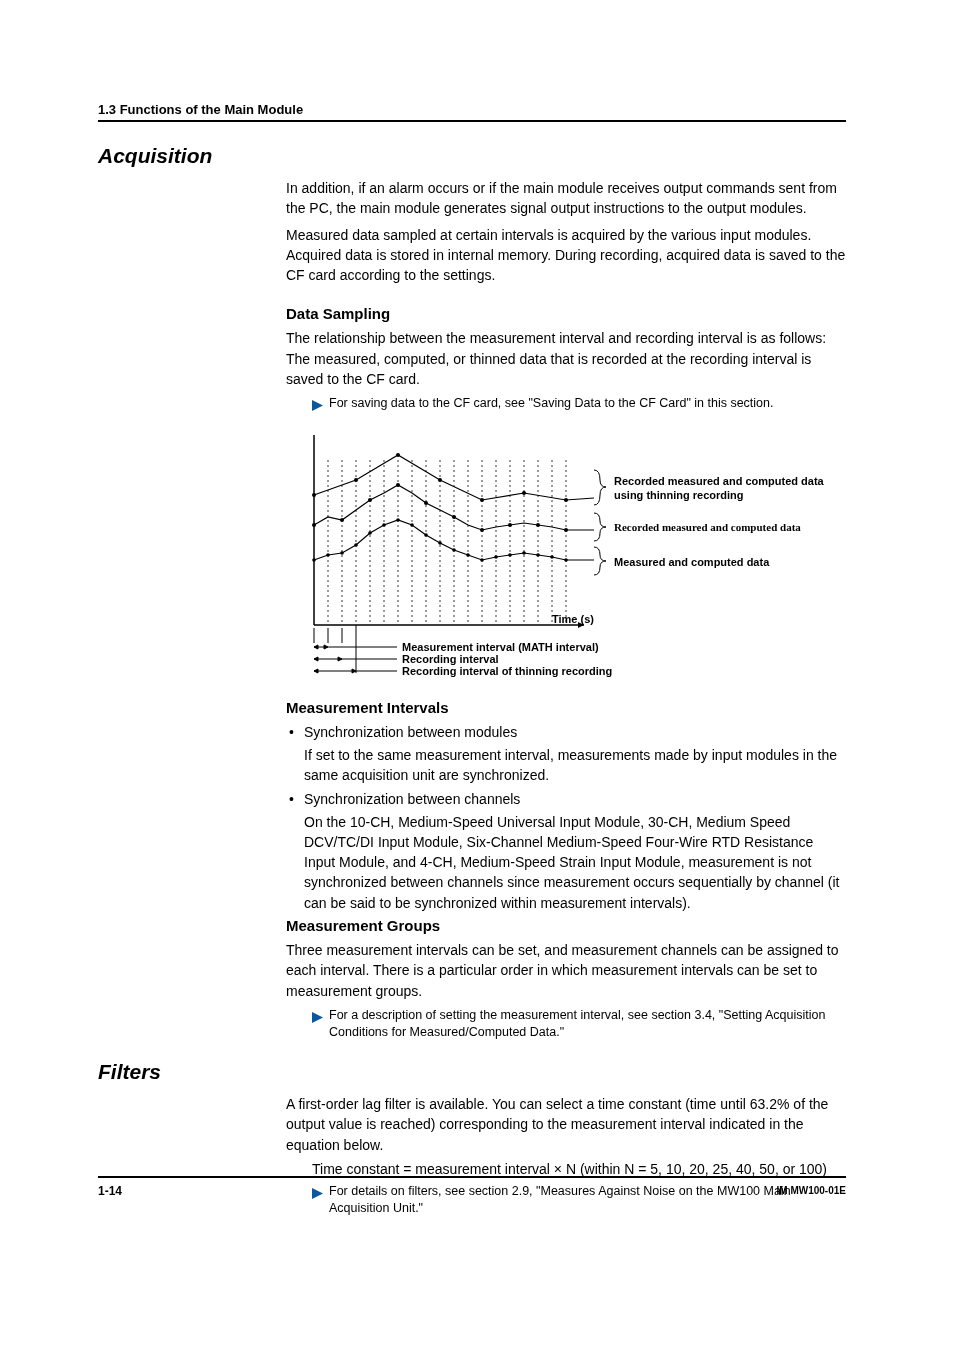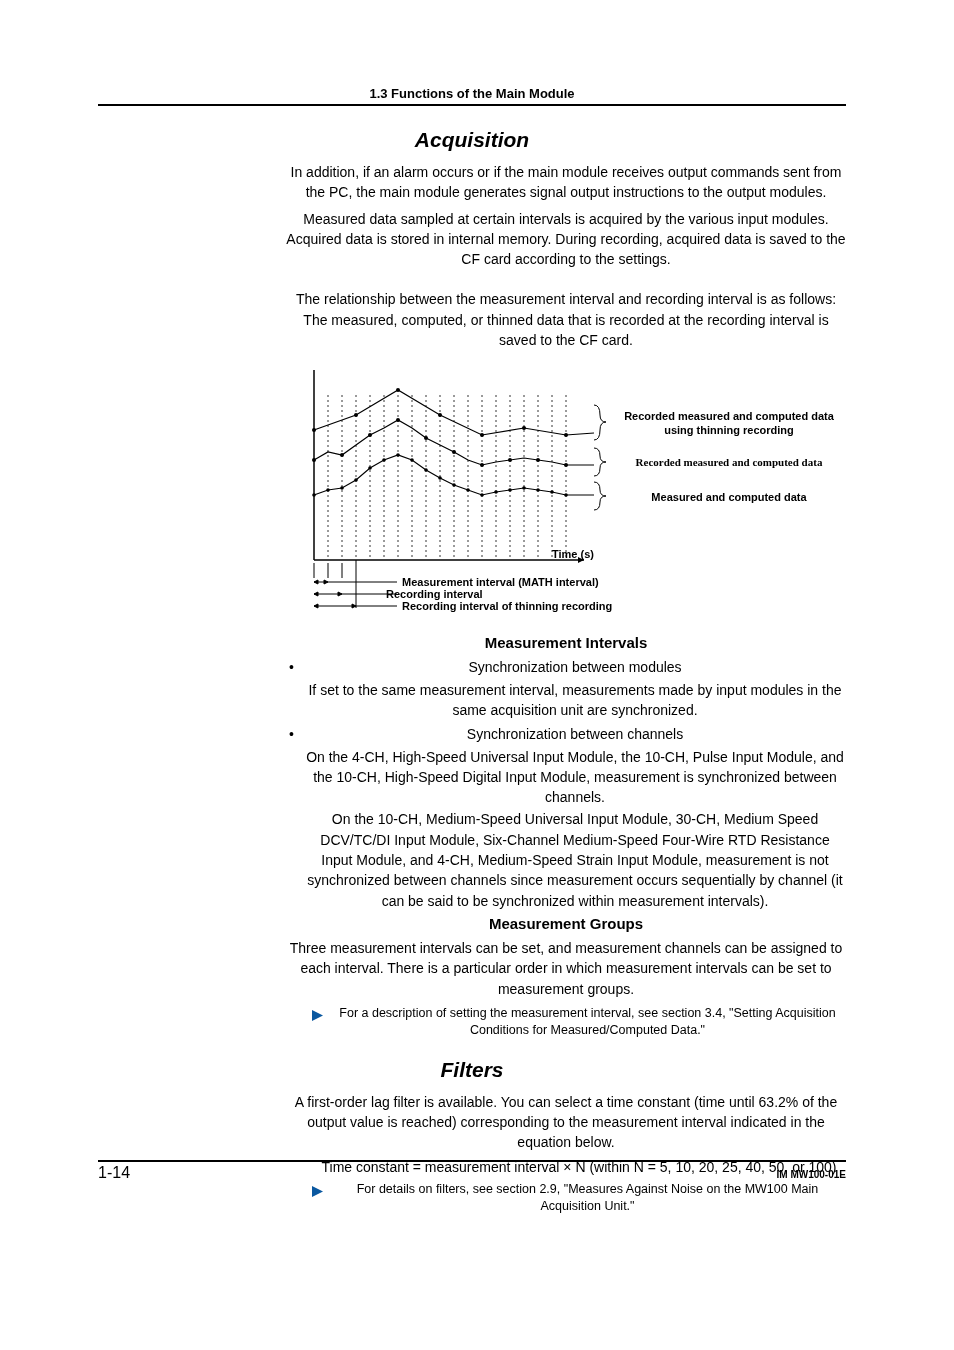--- a/index.html
+++ b/index.html
@@ -5,25 +5,24 @@
   html, body {
     margin: 0;
     padding: 0;
     background: #fff;
     font-family: Arial, Helvetica, sans-serif;
     color: #000;
   }
   .page {
     width: 954px;
     height: 1234px;
-    margin: 0 auto;
+    margin: 16px auto;
     position: relative;
     box-sizing: border-box;
     padding: 86px 108px 40px 98px;
-    text-align: center;
   }
   .running-head {
     font-size: 13px;
     font-weight: bold;
     padding-bottom: 3px;
     border-bottom: 2px solid #000;
     margin-bottom: 22px;
   }
   .h1 {
     font-size: 21px;
@@ -105,22 +104,22 @@
     position: absolute;
     left: 98px;
     right: 108px;
     border-top: 2px solid #000;
     bottom: 72px;
   }
   .page-num {
     position: absolute;
     left: 98px;
     bottom: 52px;
-    font-size: 16px;
-    font-weight: normal;
+    font-size: 12px;
+    font-weight: bold;
   }
   .doc-id {
     position: absolute;
     right: 108px;
     bottom: 54px;
     font-size: 10px;
     font-weight: bold;
   }
   .equation {
     font-size: 14px;
@@ -136,21 +135,30 @@
 
   <div class="running-head">1.3  Functions of the Main Module</div>
 
   <div class="h1">Acquisition</div>
 
   <div class="body-col">
     <p class="body">In addition, if an alarm occurs or if the main module receives output commands sent from the PC, the main module generates signal output instructions to the output modules.</p>
     <p class="body">Measured data sampled at certain intervals is acquired by the various input modules. Acquired data is stored in internal memory. During recording, acquired data is saved to the CF card according to the settings.</p>
 
     <div class="spacer14"></div>
+    <div class="h2">Data Sampling</div>
     <p class="body">The relationship between the measurement interval and recording interval is as follows: The measured, computed, or thinned data that is recorded at the recording interval is saved to the CF card.</p>
+    <div class="note-row">
+      <span class="note-arrow">
+        <svg width="11" height="11" viewBox="0 0 10 10">
+            <polygon points="0,0 10,5 0,10" fill="#0a58a0"></polygon>
+          </svg>
+      </span>
+      <span class="note-text">For saving data to the CF card, see "Saving Data to the CF Card" in this section.</span>
+    </div>
 
     <div class="diagram">
       <svg width="560" height="260" viewBox="0 0 560 260" style="position:absolute;left:0;top:0;">
 
         <line x1="20" y1="10" x2="20" y2="200" stroke="#000" stroke-width="1.5"></line>
         <line x1="20" y1="200" x2="290" y2="200" stroke="#000" stroke-width="1.5"></line>
 
         <polygon points="290,200 284,197 284,203" fill="#000"></polygon>
 
         <g stroke="#000" stroke-width="0.8" stroke-dasharray="2 3">
@@ -254,33 +262,32 @@
           <line x1="62" y1="200" x2="62" y2="248" stroke-dasharray="0"></line>
         </g>
       </svg>
 
       <div class="diag-label" style="left:320px; top:50px; width:230px;">Recorded measured and computed data using thinning recording</div>
       <div class="diag-label" style="left:320px; top:96px; width:230px;font-family:Liberation Serif, serif;">Recorded measured and computed data</div>
       <div class="diag-label" style="left:320px; top:131px; width:230px;">Measured and computed data</div>
 
       <div class="tick-label" style="left:258px; top:188px;">Time (s)</div>
       <div class="tick-label" style="left:108px; top:216px;">Measurement interval (MATH interval)</div>
-      <div class="tick-label" style="left:92px; top:228px;">Recording interval</div>
+      <div class="tick-label" style="left:108px; top:228px;">Recording interval</div>
       <div class="tick-label" style="left:108px; top:240px;">Recording interval of thinning recording</div>
     </div>
 
     <div class="h2">Measurement Intervals</div>
     <ul class="bullets">
       <li>
         <span>Synchronization between modules</span>
         <div class="bullet-body">If set to the same measurement interval, measurements made by input modules in the same acquisition unit are synchronized.</div>
       </li>
       <li>
         <span>Synchronization between channels</span>
-        <div class="bullet-body">On the 4-CH, High-Speed Universal Input Module, the 10-CH, Pulse Input Module, and the 10-CH, High-Speed Digital Input Module, measurement is synchronized between channels.</div>
         <div class="bullet-body">On the 10-CH, Medium-Speed Universal Input Module, 30-CH, Medium Speed DCV/TC/DI Input Module, Six-Channel Medium-Speed Four-Wire RTD Resistance Input Module, and 4-CH, Medium-Speed Strain Input Module, measurement is not synchronized between channels since measurement occurs sequentially by channel (it can be said to be synchronized within measurement intervals).</div>
       </li>
     </ul>
   </div>
 
   <div class="body-col">
     <div class="h2">Measurement Groups</div>
     <p class="body">Three measurement intervals can be set, and measurement channels can be assigned to each interval. There is a particular order in which measurement intervals can be set to measurement groups.</p>
     <div class="note-row">
       <span class="note-arrow">

